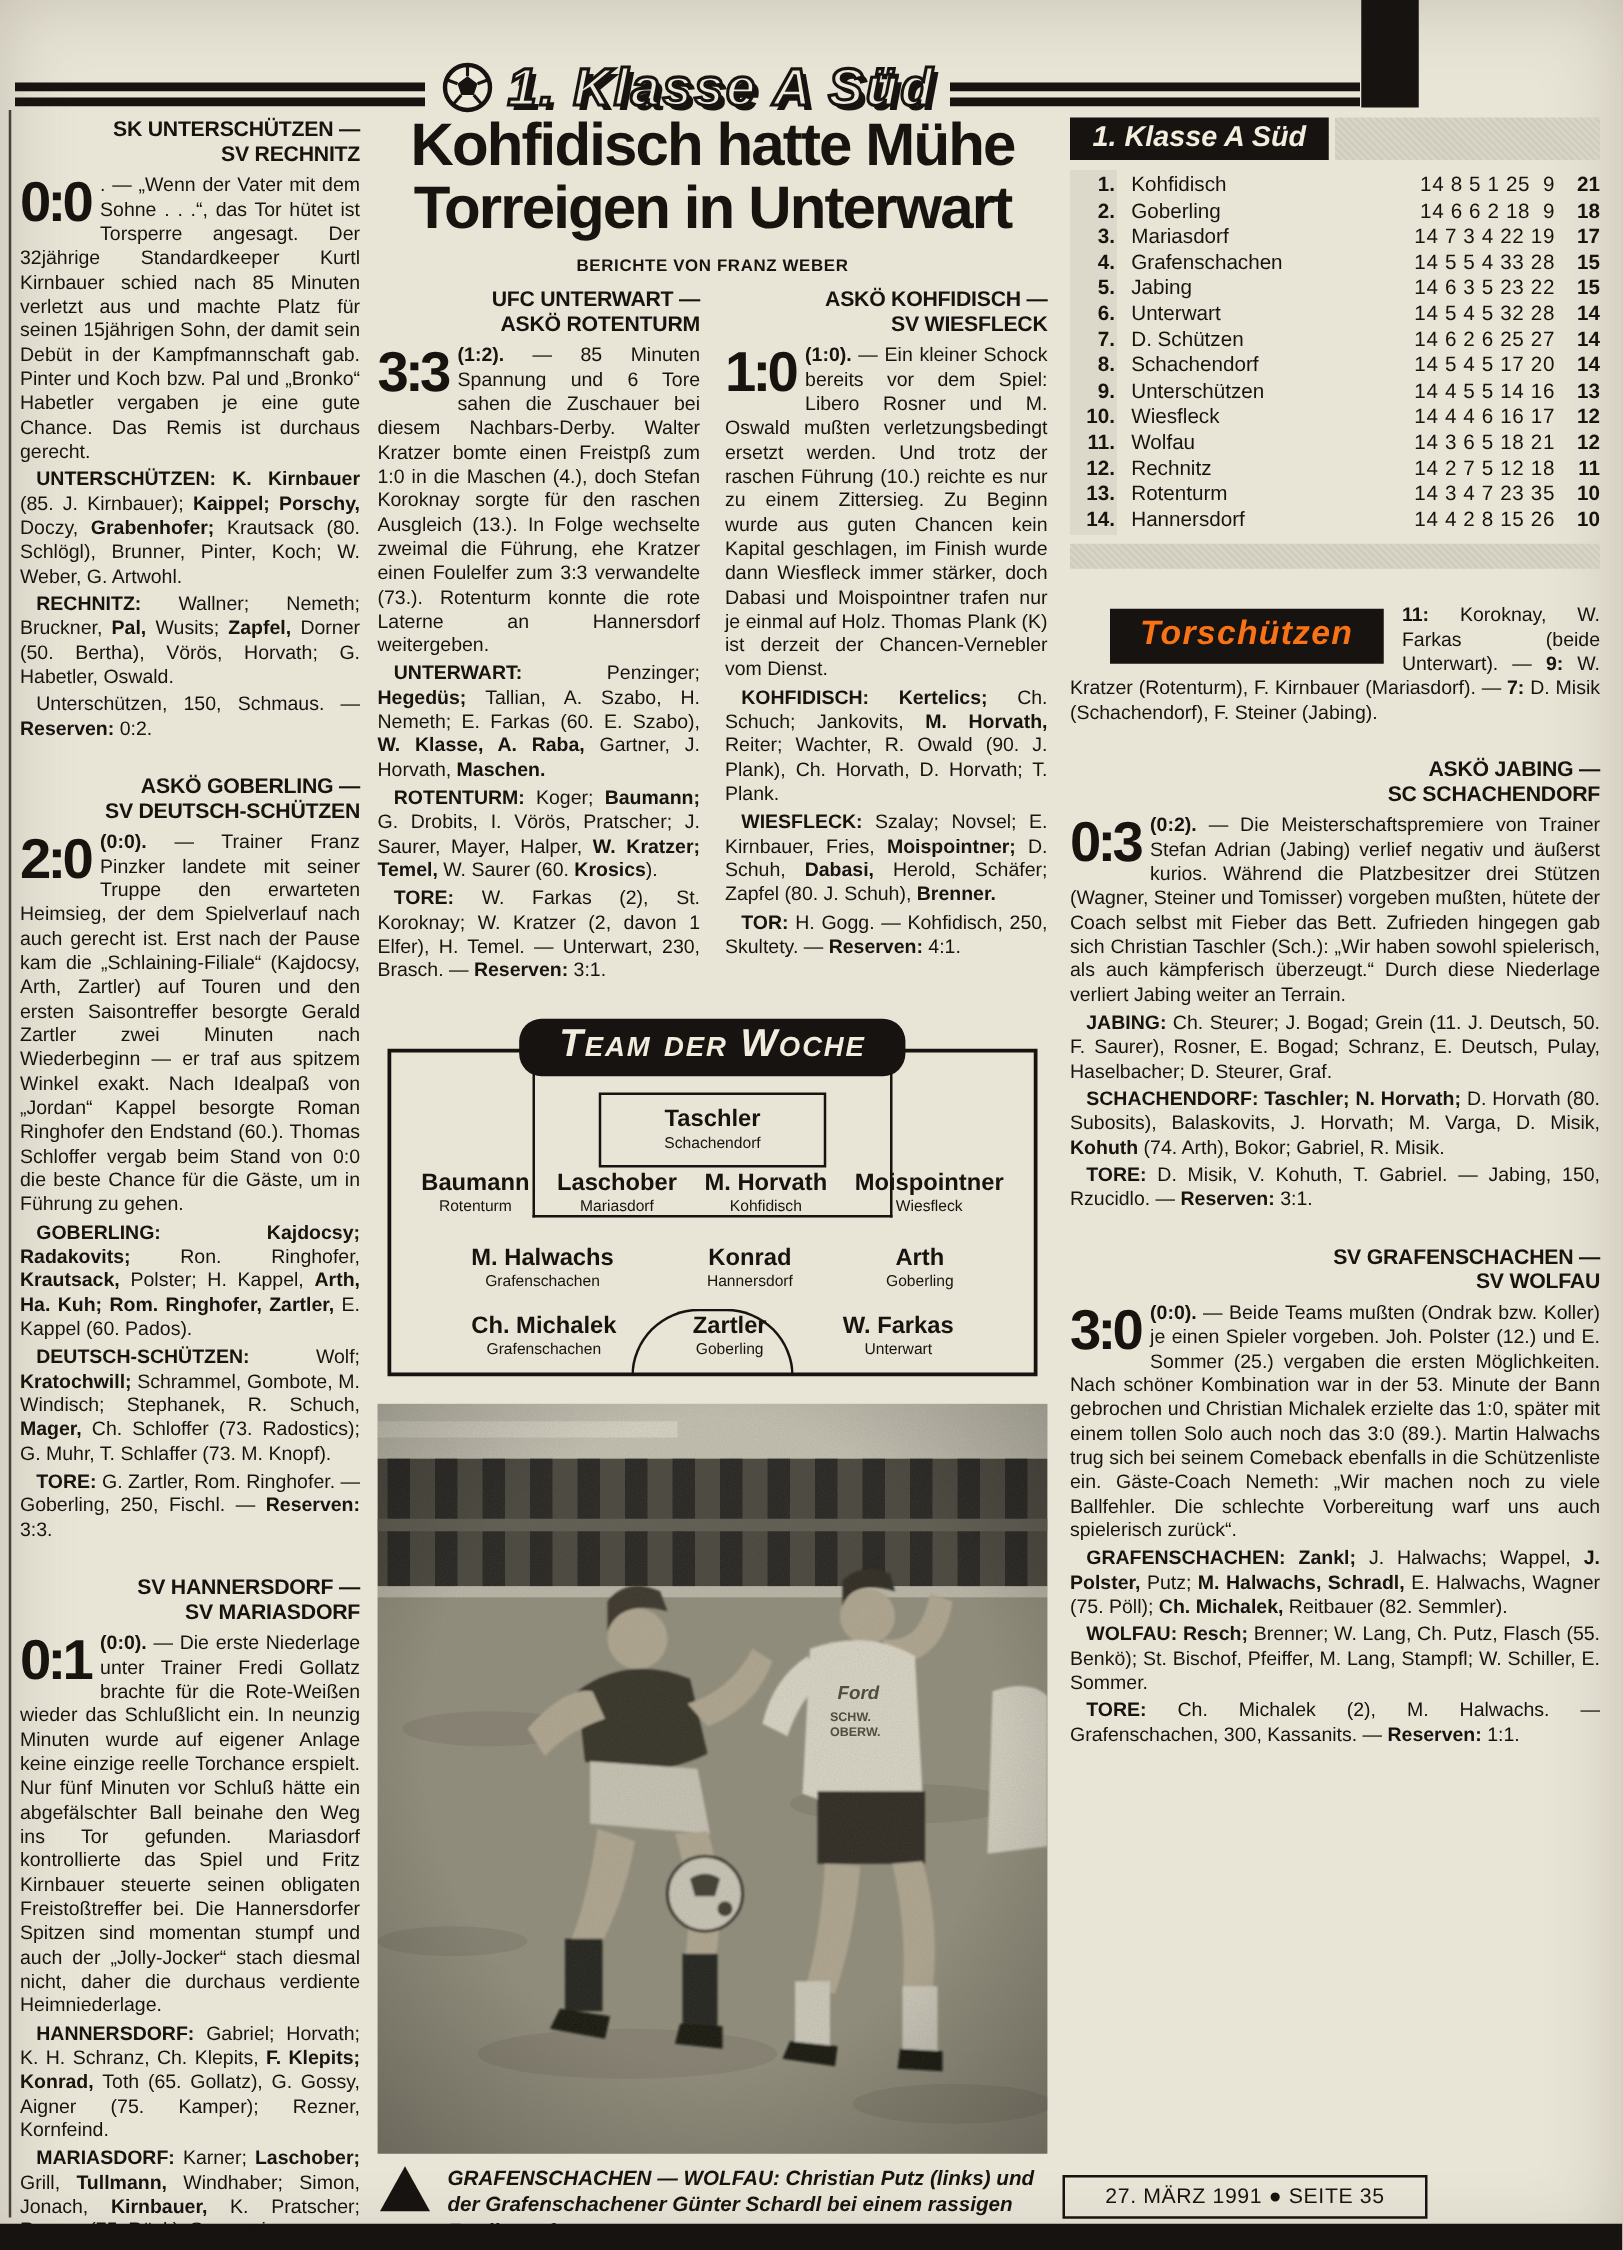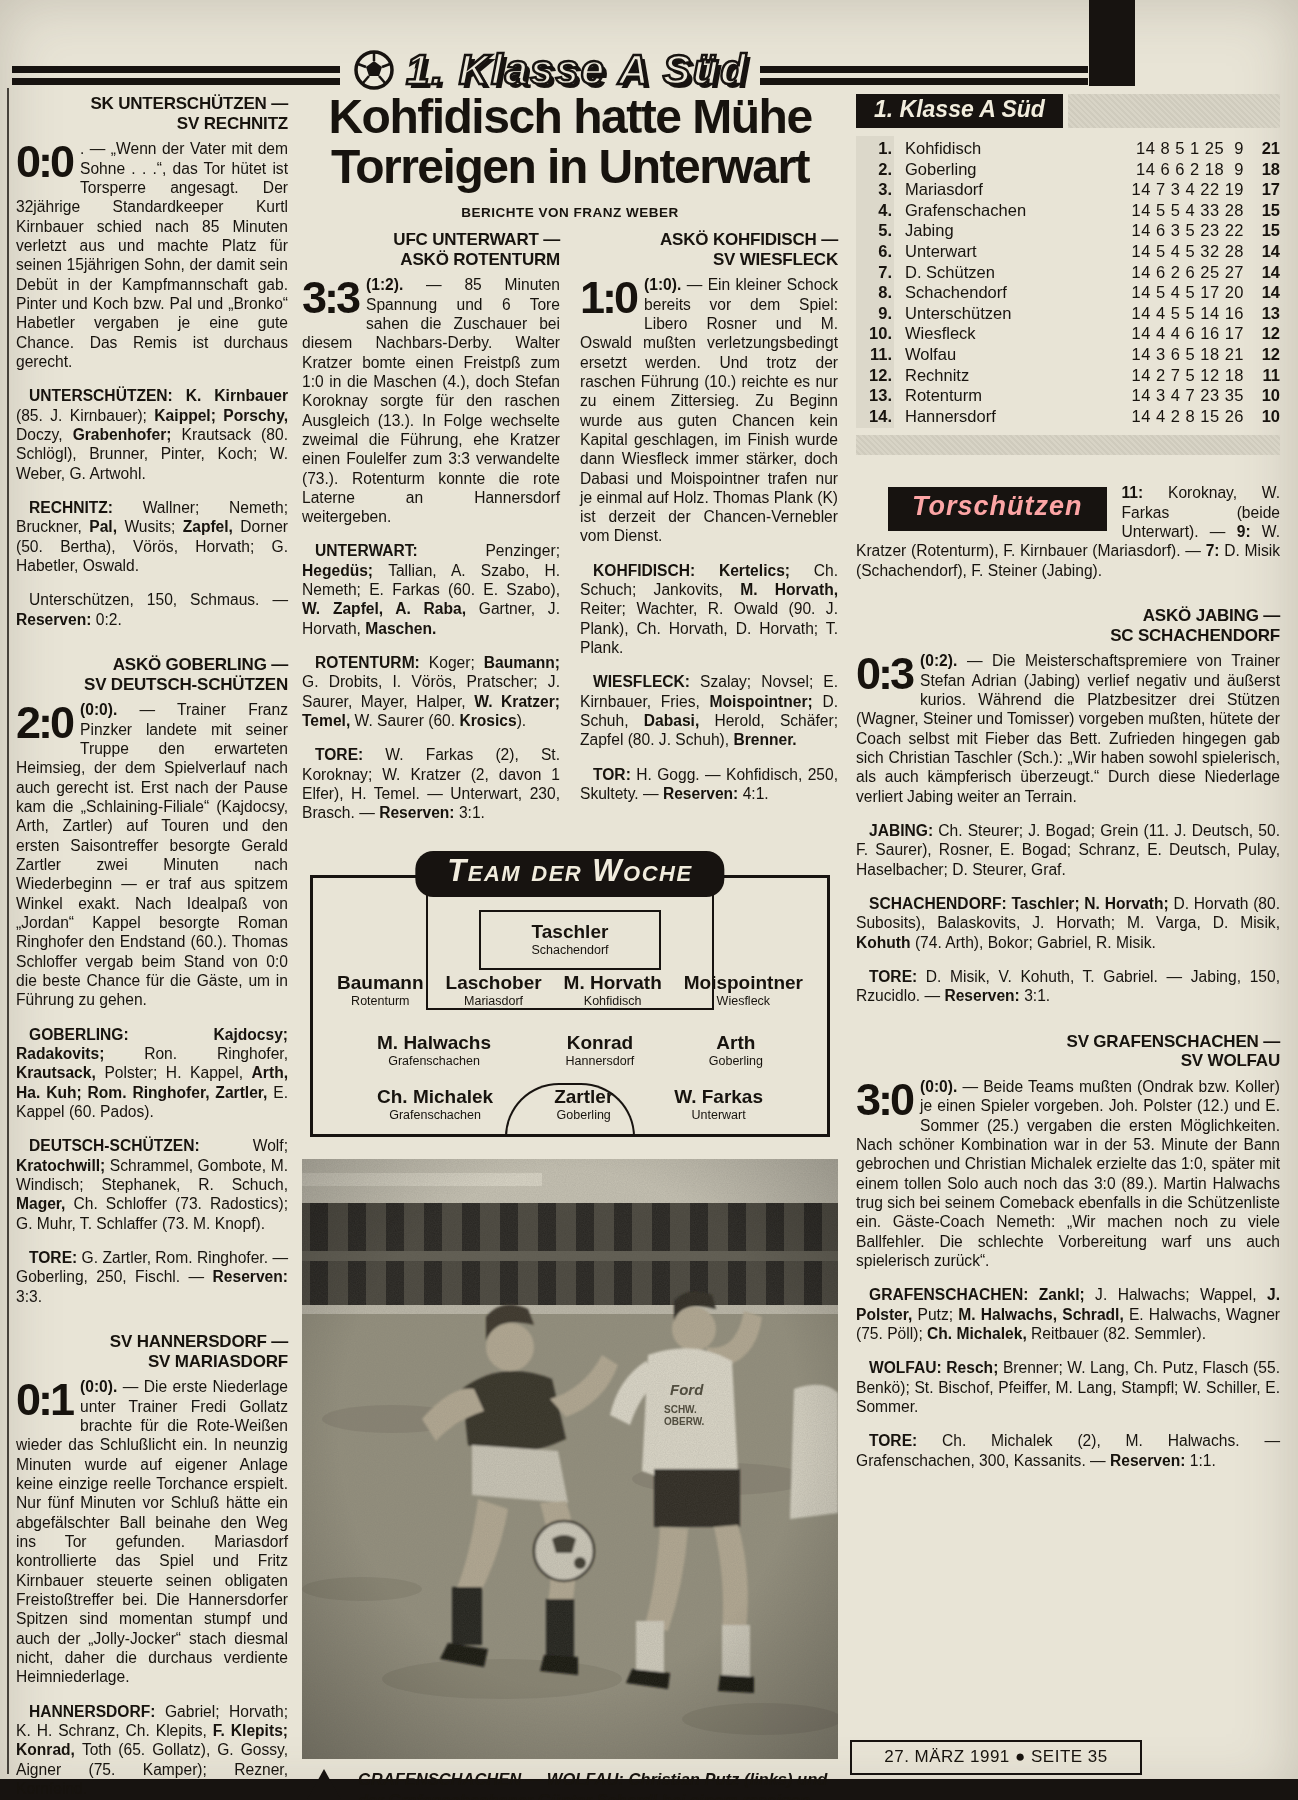--- a/index.html
+++ b/index.html
@@ -21,21 +21,21 @@
   .logo-text {
     font-size:42px; font-weight:bold; font-style:italic; letter-spacing:2px; white-space:nowrap;
     color:#ece8da; -webkit-text-stroke:2.5px #171310; text-shadow:4px 4px 0 #171310;
   }
   
   .col-left  { position:absolute; left:16px;  top:94px; width:272px; }
   .col-mid   { position:absolute; left:302px; top:92px; width:536px; }
   .col-right { position:absolute; left:856px; top:94px; width:424px; }
   
   .body { font-size:15.6px; line-height:1.24; text-align:justify; color:#17130e; }
-  .body.ind { text-indent:13px; margin-top:15px; }
+  .body.ind { text-indent:13px; margin-top:3px; }
   .b { font-weight:bold; }
   .mh { text-align:right; font-size:17px; line-height:1.16; margin:26px 0 6px; letter-spacing:-.2px; }
   .art.first .mh { margin-top:0; }
   .score { float:left; font-size:45px; font-weight:bold; letter-spacing:-3px; line-height:.8; padding:5px 8px 0 0; }
   .headline { text-align:center; font-weight:bold; font-size:48px; line-height:1.05; letter-spacing:-1.5px; margin:0 0 12px; }
   .byline { text-align:center; font-weight:bold; font-size:13.5px; letter-spacing:.5px; margin-bottom:10px; }
   .mid-cols { display:flex; gap:20px; }
   .mcol { width:258px; }
   
   .st-head { display:flex; align-items:stretch; height:34px; margin-bottom:8px; }
@@ -43,21 +43,21 @@
   .st-ext { flex:1; margin-left:5px; background:repeating-linear-gradient(45deg,#d8d4c6 0 2px,#cfcbbd 2px 4px); }
   .st-rows { background:linear-gradient(to right,#dcd8ca 0,#dcd8ca 38px,rgba(220,216,202,0) 38px); padding:2px 0; }
   .st-row { display:flex; font-size:16.5px; line-height:20.6px; }
   .st-pos { width:36px; font-weight:bold; text-align:right; }
   .st-team { flex:1; padding-left:13px; }
   .st-stats { white-space:pre; letter-spacing:.5px; }
   .st-pts { width:36px; text-align:right; font-weight:bold; }
   .st-foot { height:20px; margin-top:7px; background:repeating-linear-gradient(45deg,#d8d4c6 0 2px,#cfcbbd 2px 4px); }
   
   .scorers { margin-top:28px; overflow:hidden; }
-  .sc-box { float:left; background:#171310; color:#fca5a5; font-weight:bold; font-style:italic; font-size:27px; padding:4px 24px 9px; margin:4px 15px 4px 32px; letter-spacing:1px; }
+  .sc-box { float:left; background:#171310; color:#f97316; font-weight:bold; font-style:italic; font-size:27px; padding:4px 24px 9px; margin:4px 15px 4px 32px; letter-spacing:1px; }
   
   .tdw { position:relative; height:262px; border:3px solid #171310; margin:52px 8px 0; }
   .tdw-title { position:absolute; top:-27px; left:50%; transform:translateX(-50%); background:#171310; color:#f1ecdd; font-size:31px; font-weight:bold; font-style:italic; font-variant-caps:small-caps; letter-spacing:1.5px; padding:2px 32px 8px; white-space:nowrap; z-index:2;border-radius:18px; }
   .tdw-penalty { position:absolute; left:50%; transform:translateX(-50%); top:-1px; width:288px; height:133px; border:2.5px solid #171310; border-top:none; }
   .tdw-gkbox { position:absolute; left:50%; transform:translateX(-50%); top:32px; width:182px; height:60px; border:2px solid #171310; display:flex; align-items:center; justify-content:center; }
   .tdw-row { position:absolute; left:0; width:100%; display:flex; justify-content:space-between; }
   .tdw-row.r1 { top:95px; padding:0 24px; }
   .tdw-row.r2 { top:155px; padding:0 64px; }
   .tdw-row.r3 { top:209px; padding:0 64px; }
   .tdw-player { text-align:center; }
@@ -131,21 +131,21 @@
   <div class="col-mid">
 
     <h1 class="headline"><span>Kohfidisch hatte Mühe</span><br><span>Torreigen in Unterwart</span></h1>
     <div class="byline">BERICHTE VON FRANZ WEBER</div>
 
     <div class="mid-cols">
       <div class="mcol">
         <article class="art first">
           <h3 class="mh"><span>UFC UNTERWART —</span><br><span>ASKÖ ROTENTURM</span></h3>
           <p class="body"><span class="score">3:3</span><span><span class="b">(1:2). </span><span>— 85 Minuten Spannung und 6 Tore sahen die Zuschauer bei diesem Nachbars-Derby. Walter Kratzer bomte einen Freistpß zum 1:0 in die Maschen (4.), doch Stefan Koroknay sorgte für den raschen Ausgleich (13.). In Folge wechselte zweimal die Führung, ehe Kratzer einen Foulelfer zum 3:3 verwandelte (73.). Rotenturm konnte die rote Laterne an Hannersdorf weitergeben.</span></span></p>
-          <p class="body ind"><span class="b">UNTERWART: </span><span>Penzinger; </span><span class="b">Hegedüs; </span><span>Tallian, A. Szabo, H. Nemeth; E. Farkas (60. E. Szabo), </span><span class="b">W. Zapfel, A. Raba, </span><span>Gartner, J. Horvath, </span><span class="b">Maschen.</span></p>
+          <p class="body ind"><span class="b">UNTERWART: </span><span>Penzinger; </span><span class="b">Hegedüs; </span><span>Tallian, A. Szabo, H. Nemeth; E. Farkas (60. E. Szabo), </span><span class="b">W. Klasse, A. Raba, </span><span>Gartner, J. Horvath, </span><span class="b">Maschen.</span></p>
           <p class="body ind"><span class="b">ROTENTURM: </span><span>Koger; </span><span class="b">Baumann; </span><span>G. Drobits, I. Vörös, Pratscher; J. Saurer, Mayer, Halper, </span><span class="b">W. Kratzer; Temel, </span><span>W. Saurer (60. </span><span class="b">Krosics</span><span>).</span></p>
           <p class="body ind"><span class="b">TORE: </span><span>W. Farkas (2), St. Koroknay; W. Kratzer (2, davon 1 Elfer), H. Temel. — Unterwart, 230, Brasch. — </span><span class="b">Reserven: </span><span>3:1.</span></p>
         </article>
       </div>
       <div class="mcol">
         <article class="art first">
           <h3 class="mh"><span>ASKÖ KOHFIDISCH —</span><br><span>SV WIESFLECK</span></h3>
           <p class="body"><span class="score">1:0</span><span><span class="b">(1:0). </span><span>— Ein kleiner Schock bereits vor dem Spiel: Libero Rosner und M. Oswald mußten verletzungsbedingt ersetzt werden. Und trotz der raschen Führung (10.) reichte es nur zu einem Zittersieg. Zu Beginn wurde aus guten Chancen kein Kapital geschlagen, im Finish wurde dann Wiesfleck immer stärker, doch Dabasi und Moispointner trafen nur je einmal auf Holz. Thomas Plank (K) ist derzeit der Chancen-Vernebler vom Dienst.</span></span></p>
           <p class="body ind"><span class="b">KOHFIDISCH: Kertelics; </span><span>Ch. Schuch; Jankovits, </span><span class="b">M. Horvath, </span><span>Reiter; Wachter, R. Owald (90. J. Plank), Ch. Horvath, D. Horvath; T. Plank.</span></p>
           <p class="body ind"><span class="b">WIESFLECK: </span><span>Szalay; Novsel; E. Kirnbauer, Fries, </span><span class="b">Moispointner; </span><span>D. Schuh, </span><span class="b">Dabasi, </span><span>Herold, Schäfer; Zapfel (80. J. Schuh), </span><span class="b">Brenner.</span></p>

